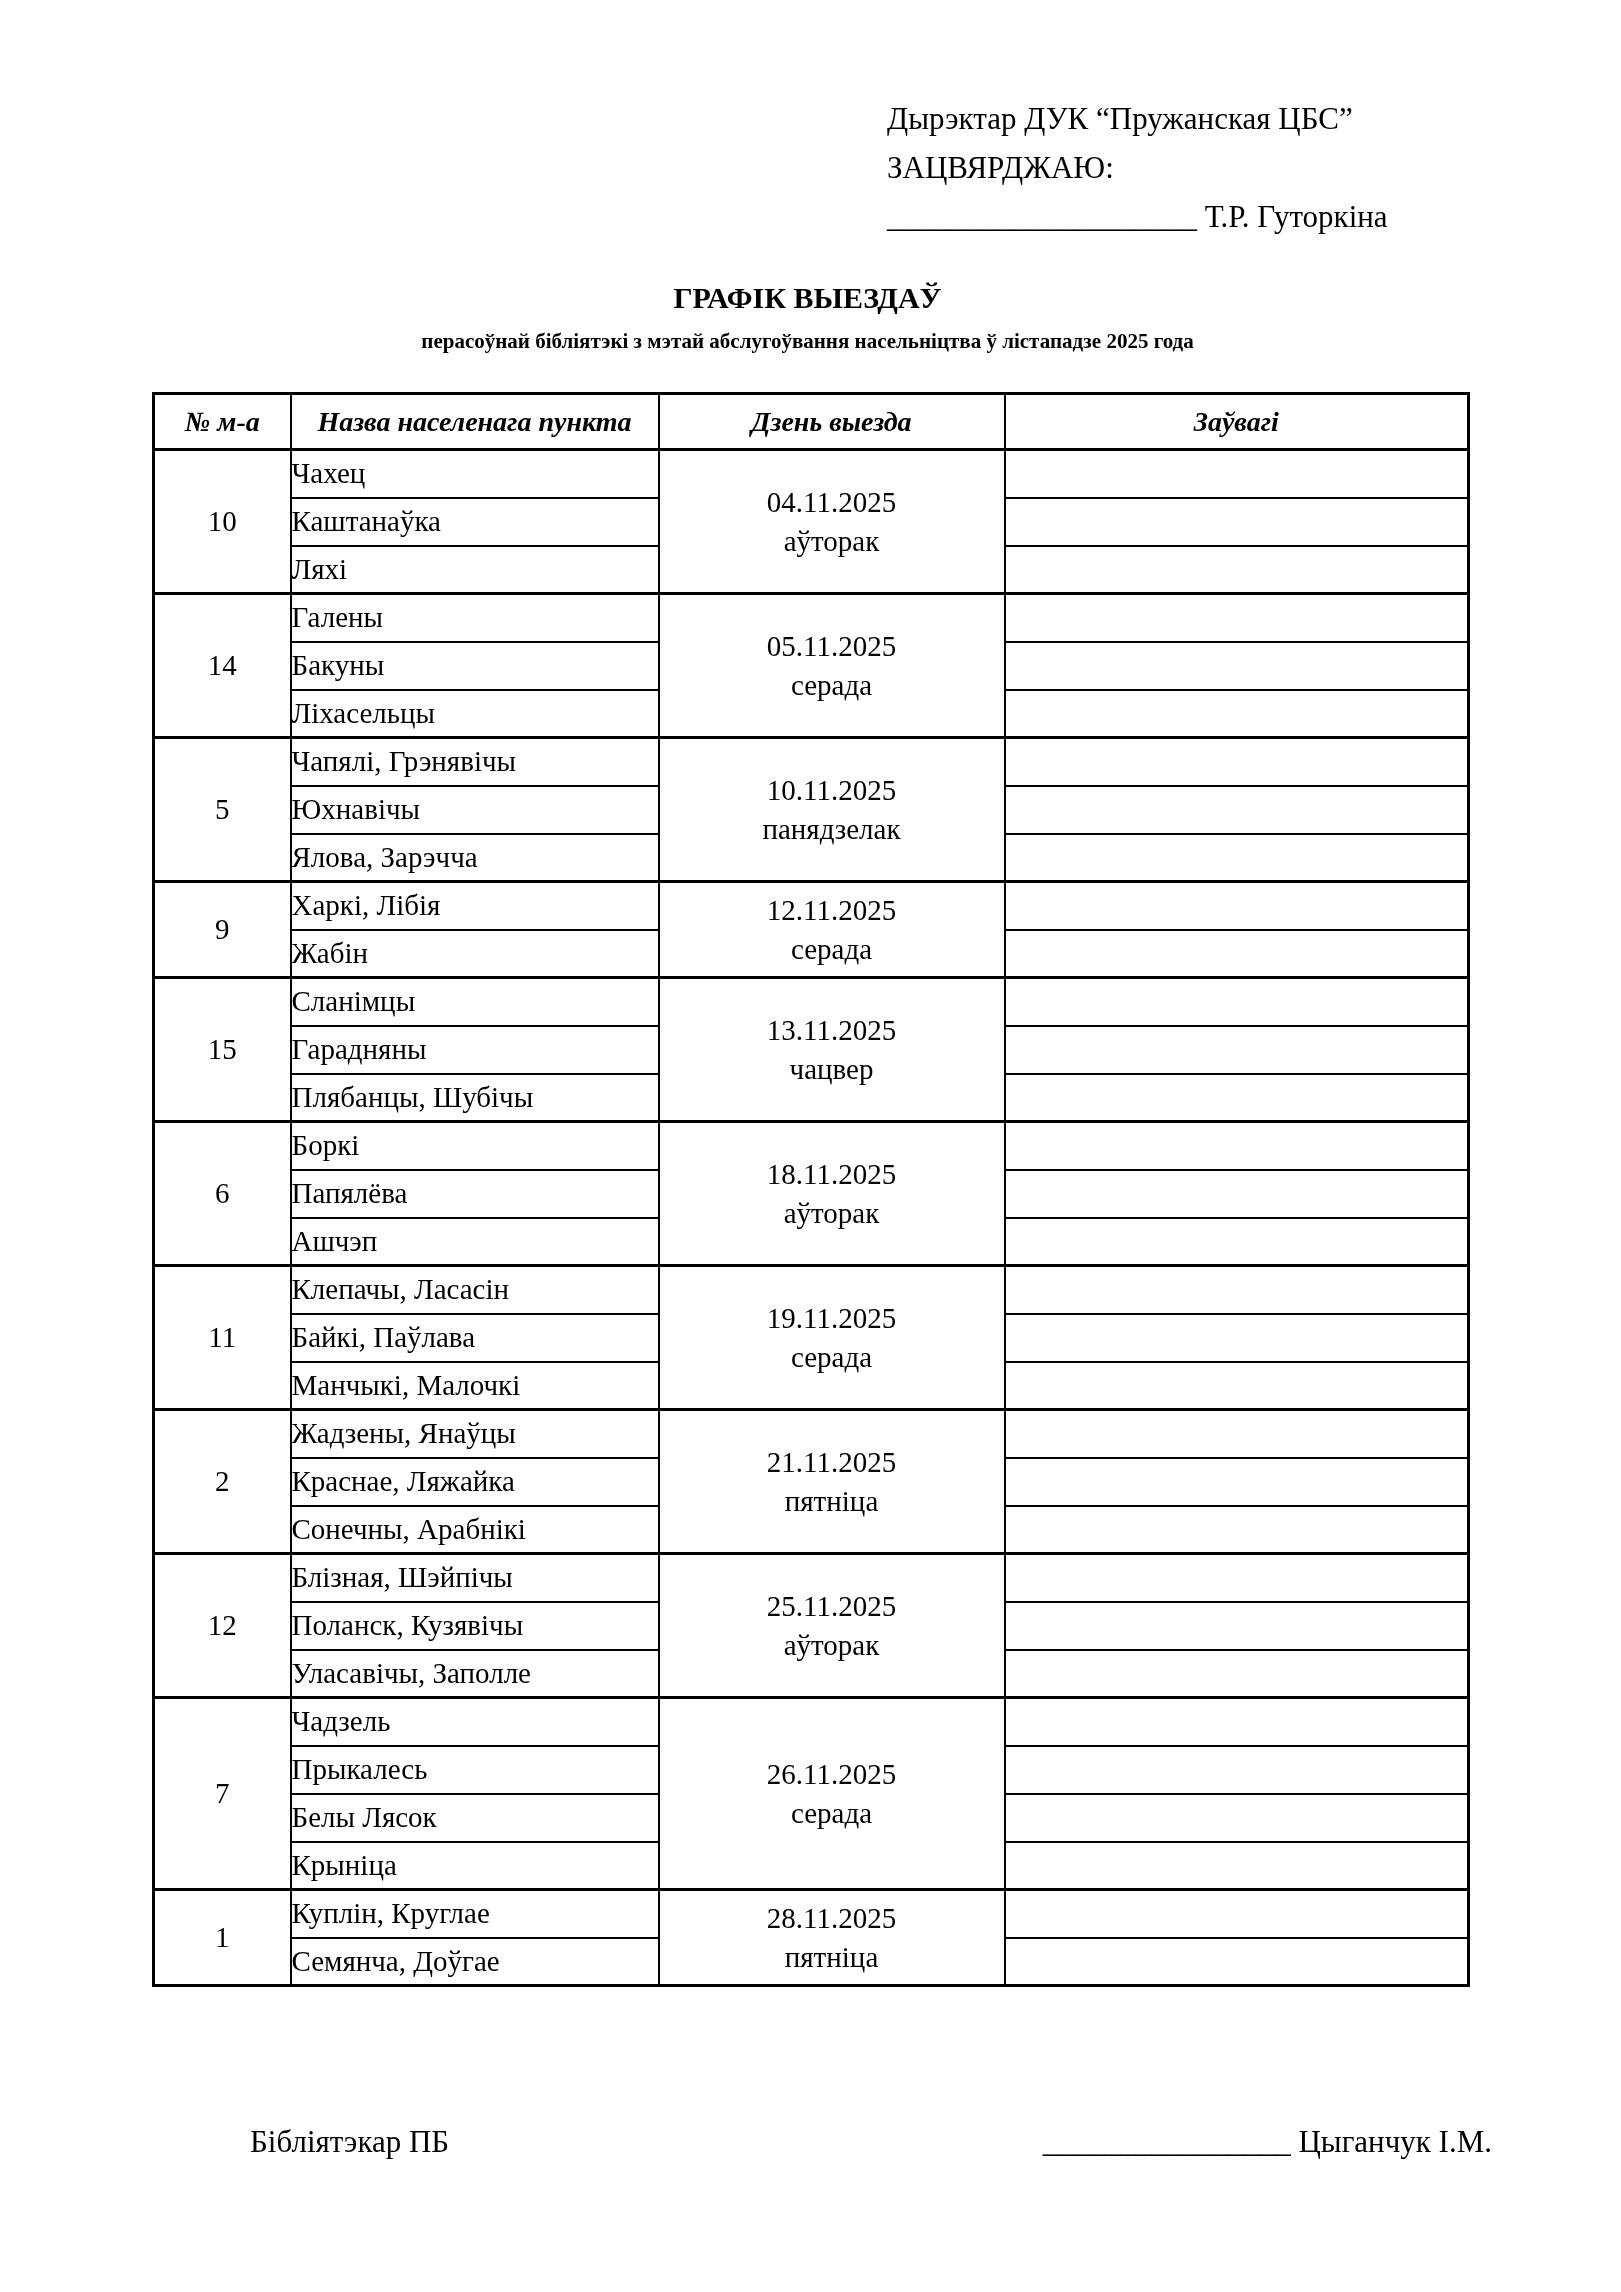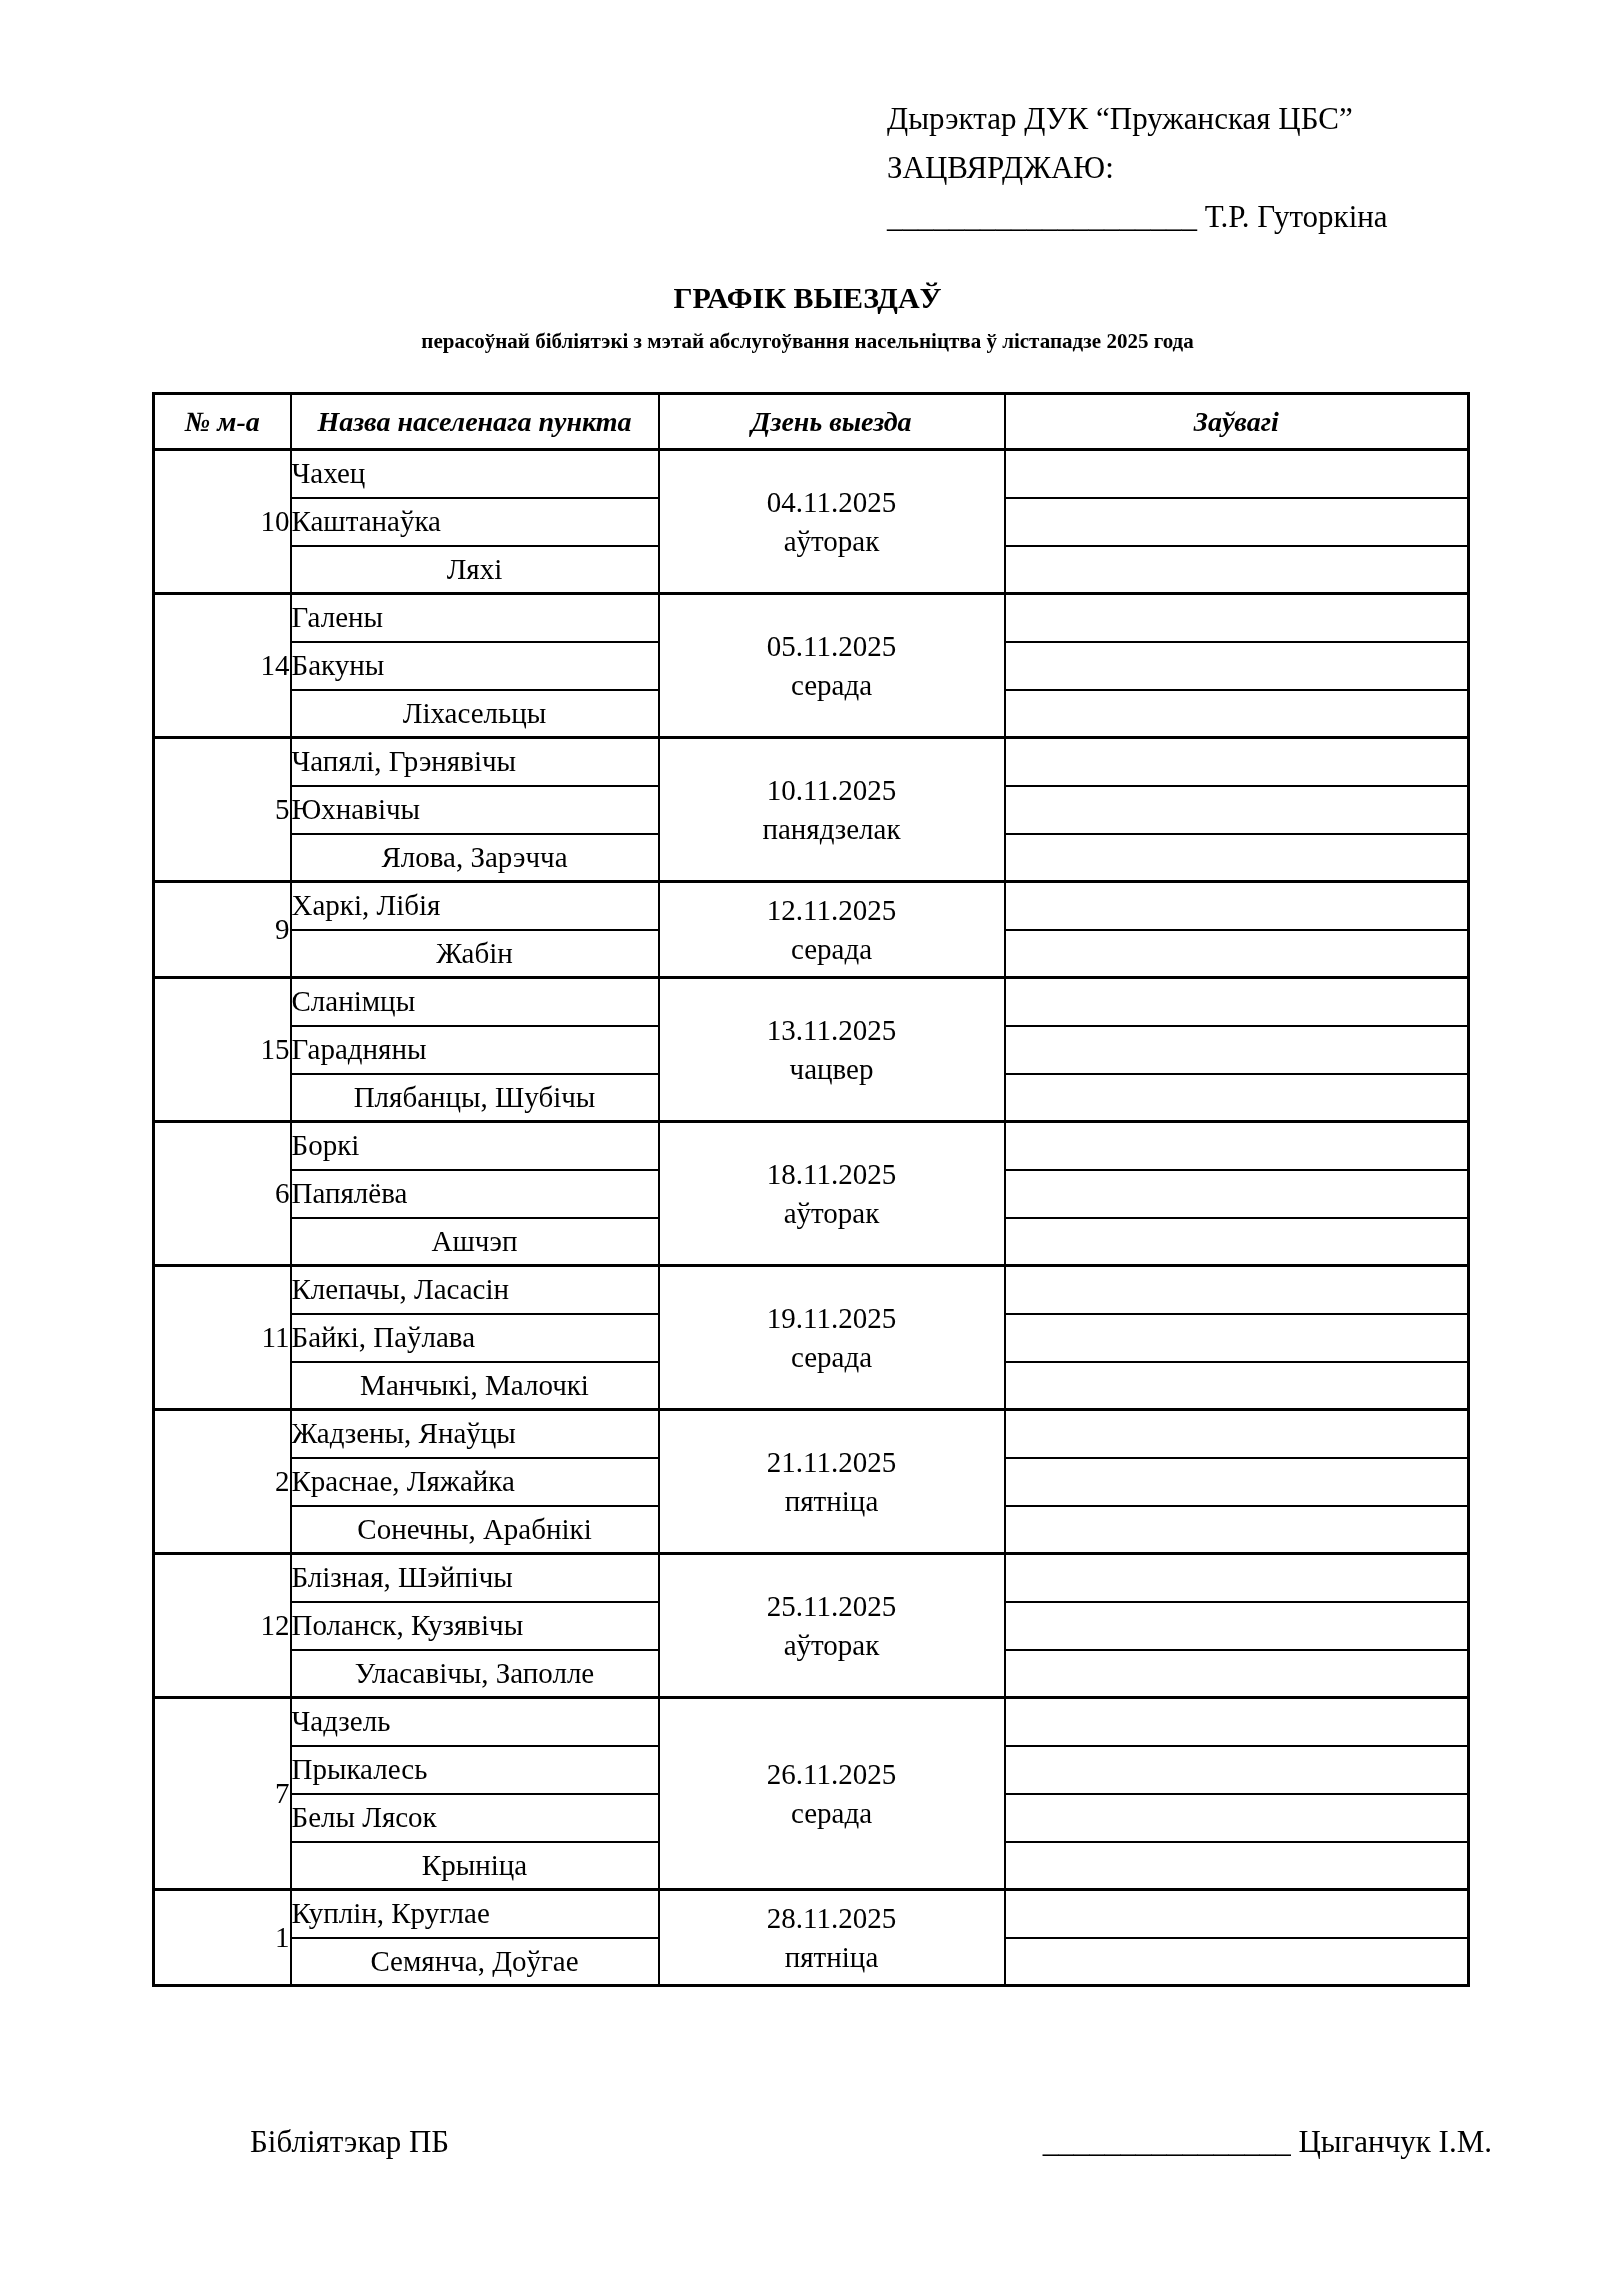--- a/index.html
+++ b/index.html
@@ -55,25 +55,25 @@
   table.schedule td {
     border: 2.9px solid #000;
     border-top-width: 2px;
     border-bottom-width: 2px;
     font-size: 29px;
     padding: 0;
     vertical-align: middle;
     overflow: hidden;
   }
   table.schedule tbody tr { height: 48px; }
-  td.num-cell { text-align: right; border-bottom-width: 3.9px !important; border-top-width: 3.9px !important; }
+  td.num-cell { text-align: center; border-bottom-width: 3.9px !important; border-top-width: 3.9px !important; }
   td.name-cell { text-align: left; padding-left: 12.7px; }
   td.date-cell { text-align: center; border-bottom-width: 3.9px !important; border-top-width: 3.9px !important; }
   td.remark-cell { }
-  tr.group-end td { border-bottom-width: 3.9px; text-align: center; }
+  tr.group-end td { border-bottom-width: 3.9px; }
   .date-line { line-height: 39px; }
 
   .footer-left {
     position: absolute;
     left: 250px; top: 2120px;
     font-size: 31px;
     line-height: 43px;
   }
   .footer-right {
     position: absolute;

